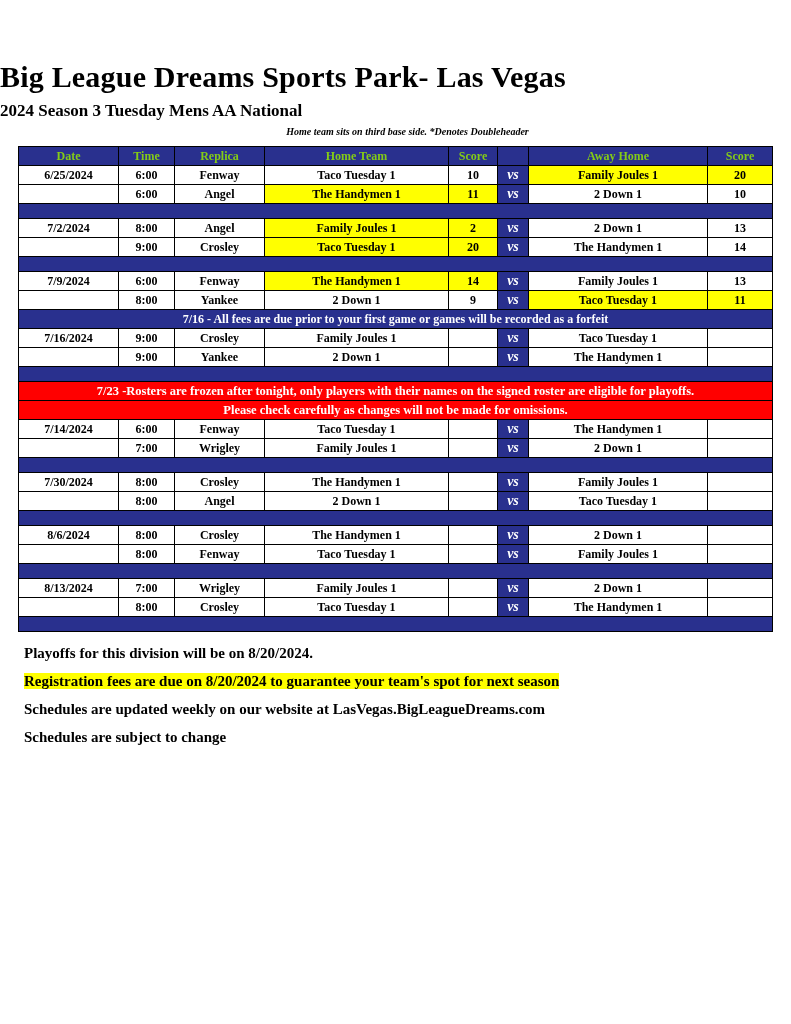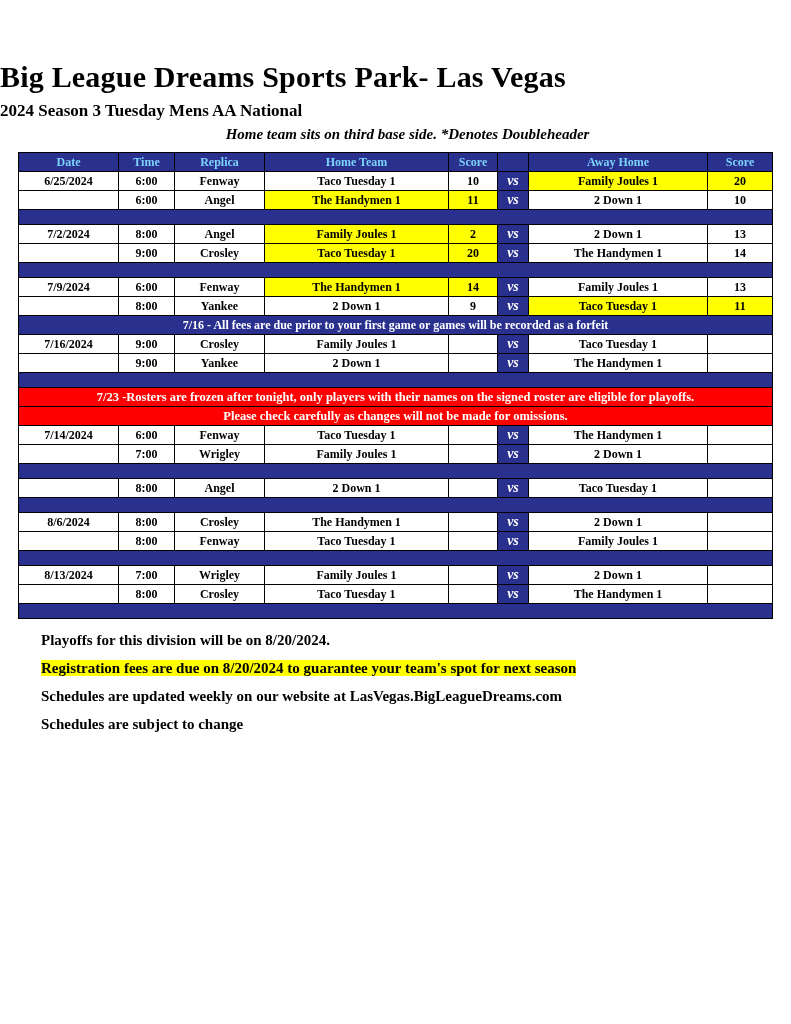--- a/index.html
+++ b/index.html
@@ -6,40 +6,40 @@
   * { box-sizing:border-box; }
   html,body { margin:0; padding:0; }
   body {
     width:791px; height:1024px; background:#ffffff; color:#000;
     font-family:"Liberation Serif", serif;
     overflow:hidden;
   }
   .page { padding-top:60px; }
   .title   { text-align:left; font-size:30px; font-weight:bold; margin:0; letter-spacing:0.2px; }
   .subtitle{ text-align:left; font-size:17px; font-weight:bold; margin:7px 0 0; }
-  .italic-note { text-align:center; font-size:15px; font-weight:bold; font-style:italic; margin:5px 3px 9px;padding-left:24px; }
+  .italic-note { text-align:center; font-size:10px; font-weight:bold; font-style:italic; margin:5px 3px 9px;padding-left:24px; }
 
   table.schedule {
     border-collapse:collapse; margin:0 auto; width:754px;
     table-layout:fixed; font-size:12px;
   }
   .schedule th, .schedule td {
     border:1px solid #000; height:19px; padding:0 2px;
     text-align:center; font-weight:bold; overflow:hidden; white-space:nowrap;
   }
-  .schedule thead th { background:var(--navy); color:#7dd3fc; font-size:12px; }
+  .schedule thead th { background:var(--navy); color:#84cc16; font-size:12px; }
   td.c-vs  { background:var(--navy); color:#fff; font-style:italic; font-size:14px; }
   td.hl    { background:var(--yellow); }
   td.spacer{ background:var(--navy); height:15px; }
   td.note  { color:#fff; }
   td.note.navy { background:var(--navy); font-size:12px; }
   td.note.red  { background:var(--red); font-size:12.5px; }
 
   .footer { margin:11px 0 0 24px; }
-  .footer p { margin:0 17px 7px; font-size:15px; font-weight:bold; line-height:1.4; }
+  .footer p { margin:0 0 7px; font-size:15px; font-weight:bold; line-height:1.4; }
   .hl-yellow { background:var(--yellow); }
 </style>
 </head>
 <body>
 
 <div class="page">
   <h1 class="title">Big League Dreams Sports Park- Las Vegas</h1>
   <h2 class="subtitle">2024 Season 3 Tuesday Mens AA National</h2>
   <div class="italic-note">Home team sits on third base side.  *Denotes Doubleheader</div>
 
@@ -182,20 +182,30 @@
           <td>Family Joules 1</td>
           <td></td>
           <td class="c-vs">vs</td>
           <td>2 Down 1</td>
           <td></td>
         </tr>
         <tr>
           <td class="spacer" colspan="8"></td>
         </tr>
         <tr>
+          <td>7/30/2024</td>
+          <td>8:00</td>
+          <td>Crosley</td>
+          <td>The Handymen 1</td>
+          <td></td>
+          <td class="c-vs">vs</td>
+          <td>Family Joules 1</td>
+          <td></td>
+        </tr>
+        <tr>
           <td></td>
           <td>8:00</td>
           <td>Angel</td>
           <td>2 Down 1</td>
           <td></td>
           <td class="c-vs">vs</td>
           <td>Taco Tuesday 1</td>
           <td></td>
         </tr>
         <tr>

